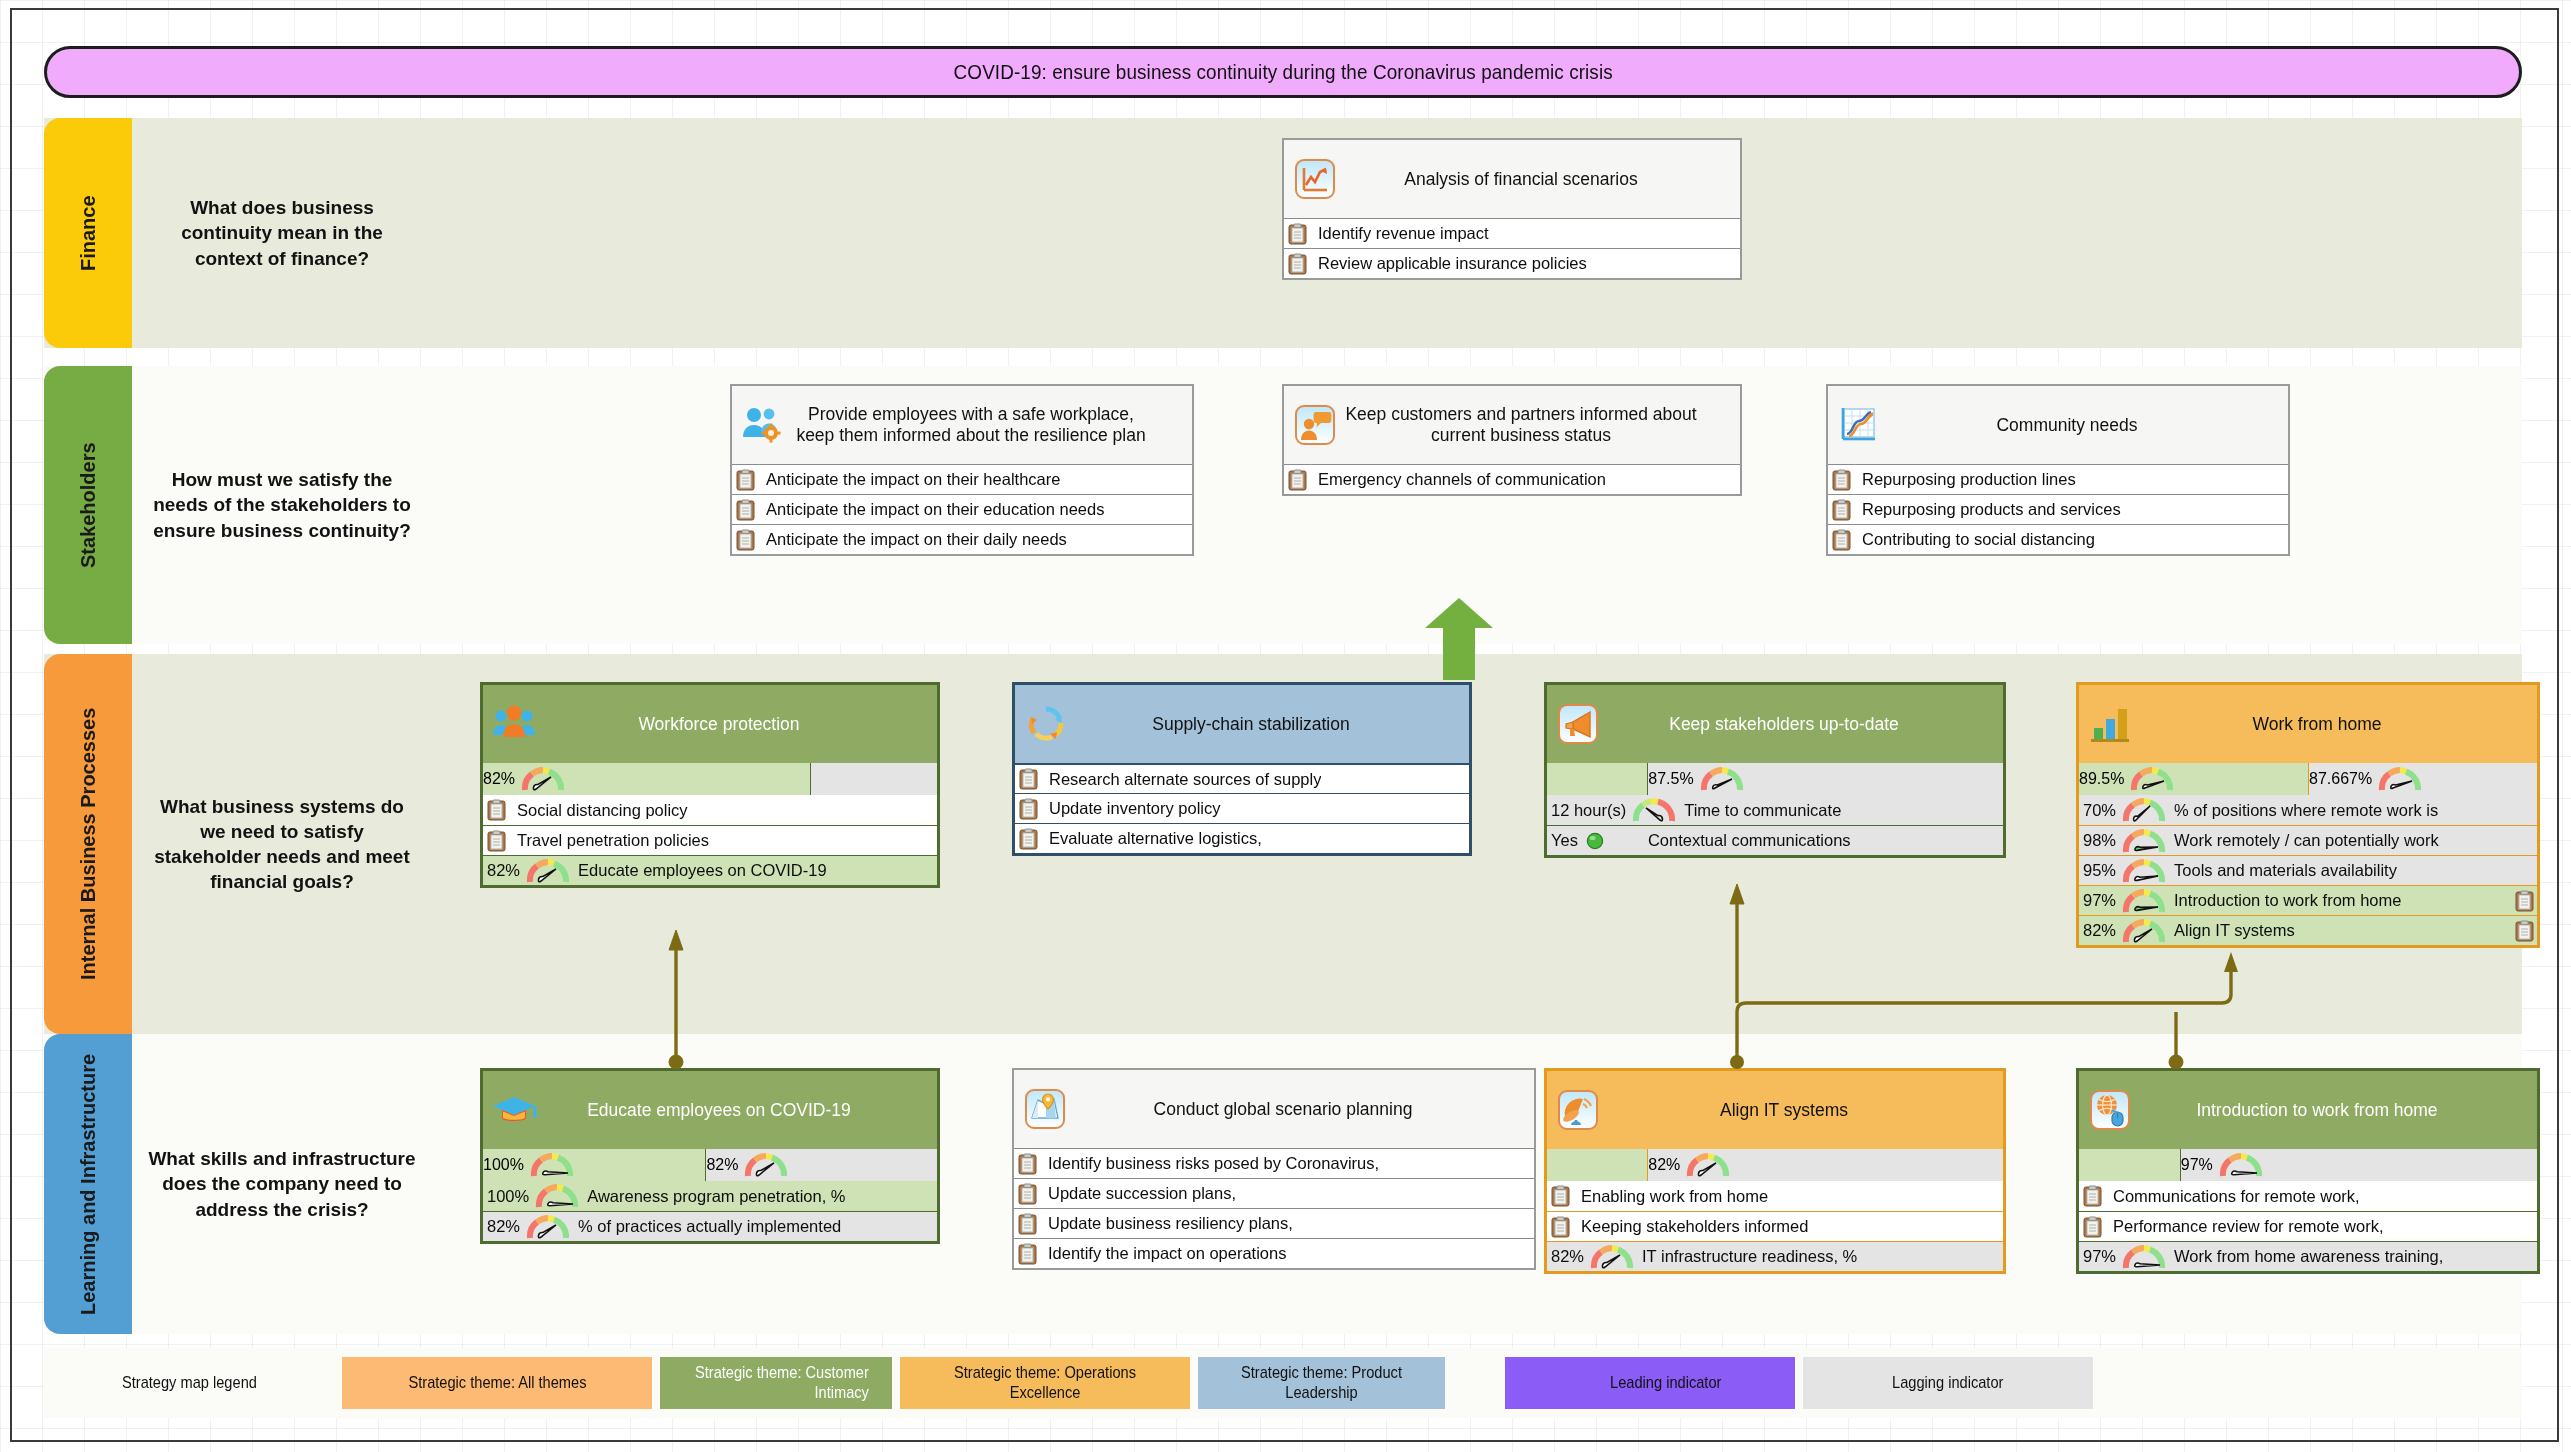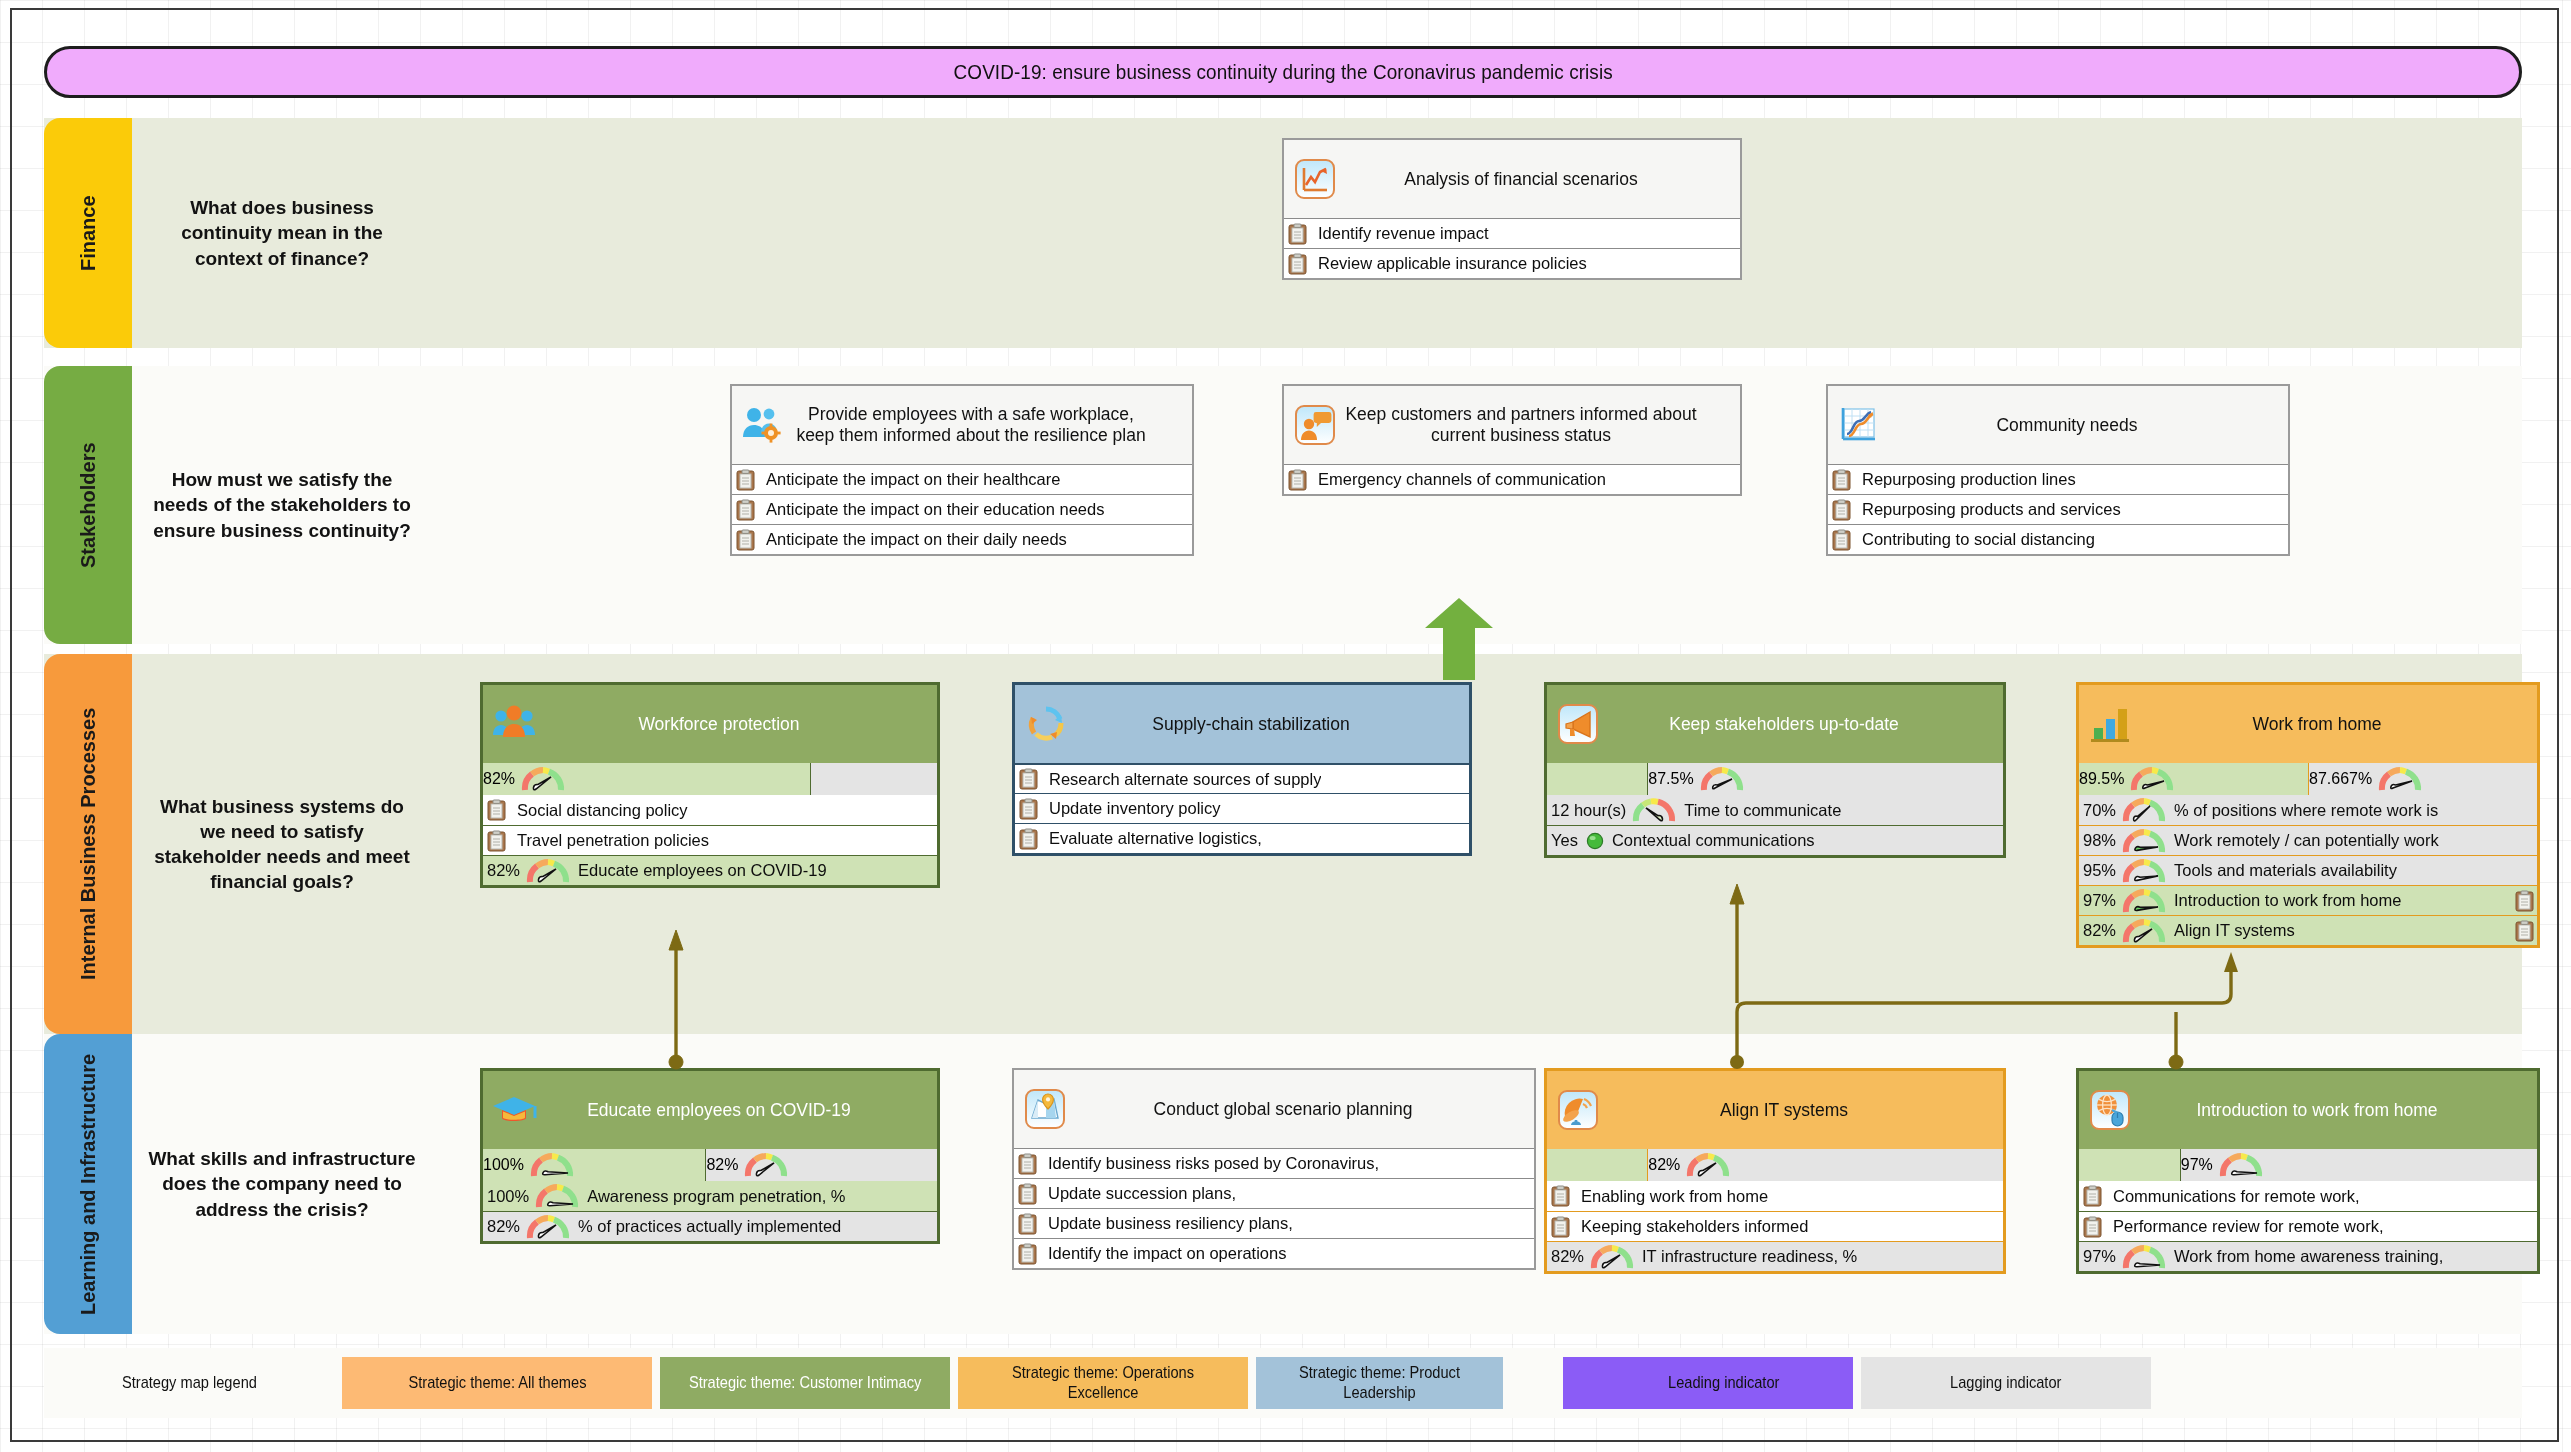--- a/index.html
+++ b/index.html
@@ -122,21 +122,21 @@
   #legend{
     position:absolute;left:44px;top:1348px;width:2478px;height:70px;
     background:#fbfbf8;display:flex;align-items:center;box-sizing:border-box;
   }
   .lg{height:52px;display:flex;align-items:center;justify-content:center;
       text-align:center;font-size:17px;line-height:1.2;color:#111;
       box-sizing:border-box;padding:0 8px;}
   .lg .inner{transform:scaleX(.86);transform-origin:center;}
   #lg-title{width:290px;background:transparent;}
   #lg-all{width:310px;background:#fdba74;margin-left:8px;}
-  #lg-ci{width:290px;background:#8fab63;margin-left:8px;color:#fff;text-align:right;}
+  #lg-ci{width:232px;background:#8fab63;margin-left:8px;color:#fff;text-align:right;}
   #lg-oe{width:290px;background:#f6bc5c;margin-left:8px;}
   #lg-pl{width:247px;background:#a3c2d9;margin-left:8px;}
   #lg-lead{width:290px;background:#8b5cf6;margin-left:60px;padding-left:39px;}
   #lg-lag{width:290px;background:#e4e4e4;margin-left:8px;}
 </style>
 </head>
 <body>
 
 <div id="grid"></div>
 <div id="frame"></div>
@@ -578,21 +578,21 @@
           <span class="lbl">Time to communicate</span>
         </div>
         <div class="crow lag">
           <span class="val">Yes</span>
           <span style="margin:0 8px 0 8px;display:flex;">
             <svg class="icon" width="18" height="18" viewBox="0 0 18 18">
               <circle cx="9" cy="9" r="7.6" fill="#45ba3b" stroke="#2c7a27" stroke-width="1.2"></circle>
               <ellipse cx="6.6" cy="6" rx="3" ry="2" fill="#a7e49d" opacity=".85"></ellipse>
             </svg>
           </span>
-          <span class="lbl" style="padding-left:0;">Contextual communications</span>
+          <span class="lbl" style="padding-left:0;margin-left:36px;">Contextual communications</span>
         </div>
       </div>
 
       <div class="card b-orange orangehdr" style="left:1944px;top:28px;width:464px;">
         <div class="hdr">
           <div class="ico">
             <svg class="icon" width="44" height="40" viewBox="0 0 44 40">
               <rect x="6" y="24" width="9" height="11" fill="#4caf50"></rect>
               <rect x="18" y="15" width="9" height="20" fill="#3fa9e0"></rect>
               <rect x="30" y="5" width="9" height="30" fill="#d4a017"></rect>

